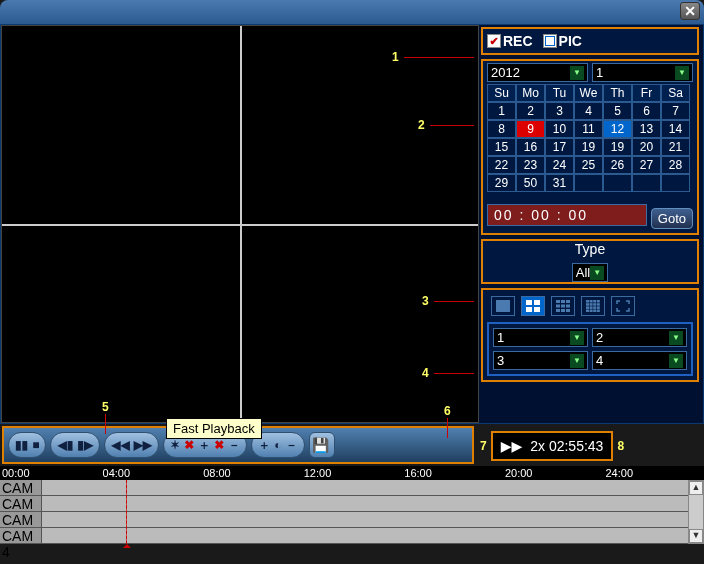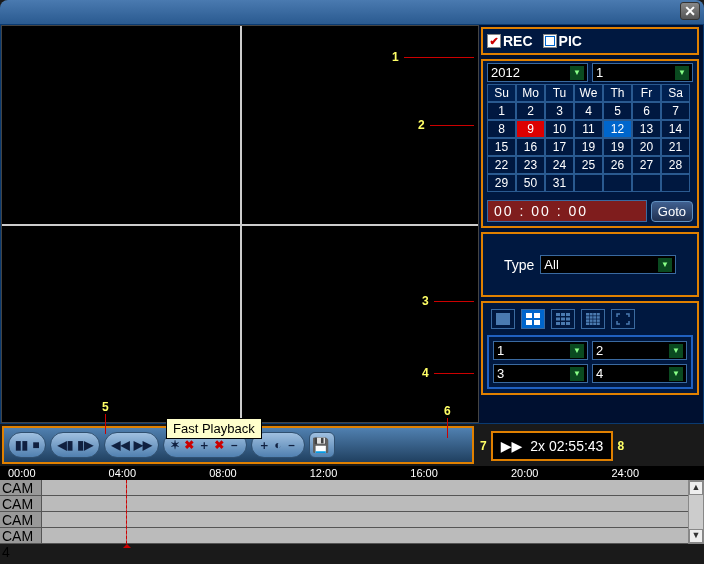--- a/index.html
+++ b/index.html
@@ -95,24 +95,24 @@
   .cal-row div.today { background: #06c; }
 
   .time-goto { display: flex; gap: 4px; padding: 4px; align-items: center; }
   .time-disp {
     background: #7f1d1d; color: #fff; border: 1px solid #3a6aa0;
     font-size: 14px; padding: 2px 6px; flex: 1; letter-spacing: 2px;
   }
   .goto-btn {
     background: linear-gradient(#406090,#203050);
     color: #fff; border: 1px solid #6090c0; border-radius: 4px;
-    padding: 2px 6px; font-size: 13px;
-  }
-
-  .type-row { display: flex; padding: 21px; gap: 6px; align-items: center; }
+    padding: 2px 6px; font-size: 13px; margin-top: 8px;
+  }
+
+  .type-row { display: flex; padding: 0; gap: 6px; align-items: center; flex-direction: column; }
   .type-label { color: #fff; font-size: 14px; }
 
   .layout-row { padding: 4px; }
   .layout-icons { display: flex; gap: 6px; padding: 2px 4px 6px; }
   .layout-icon {
     width: 24px; height: 20px; background: #001840;
     border: 1px solid #3a6aa0; display: flex; align-items: center; justify-content: center;
   }
   .layout-icon.active { background: #06c; }
   .layout-icon svg { display:block; }
@@ -153,21 +153,21 @@
     padding: 4px 8px; font-size: 14px; font-family: monospace;
     display: flex; align-items: center; gap: 8px;
     height: 30px;
   }
 
   .timeline-area { background: #888; position: relative; }
   .time-ticks {
     display: flex; background: #000; color: #fff; font-size: 11px;
     padding: 1px 0; justify-content: space-between;
   }
-  .time-ticks span { width: 14.28%; text-align: left; padding-left: 8px; }
+  .time-ticks span { width: 14.28%; text-align: left; padding-left: 2px; }
   .cam-row {
     display: flex; height: 16px; border-bottom: 1px solid #555;
     background: #aaa;
   }
   .cam-label {
     width: 42px; background: #999; color: #000; font-size: 14px;
     padding-left: 2px; border-right: 1px solid #555;
   }
   .cam-track { flex: 1; position: relative; background: #bbb; }
   .playhead {

